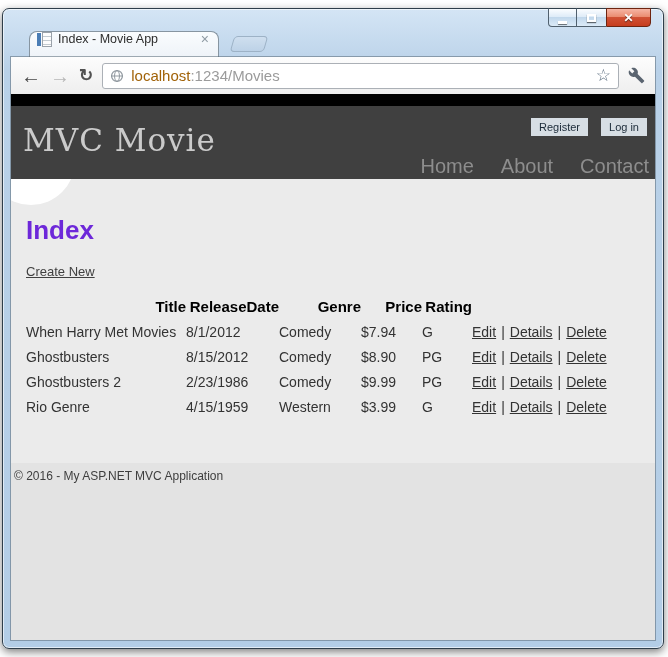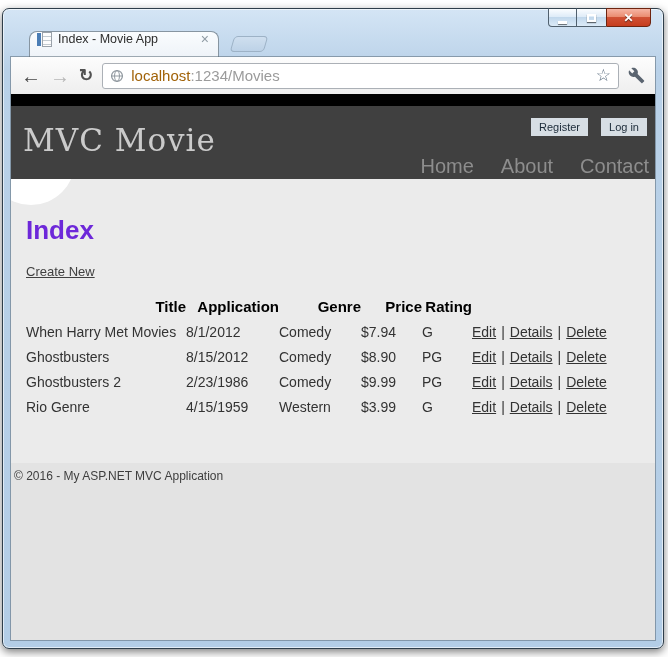--- a/index.html
+++ b/index.html
@@ -190,21 +190,21 @@
     </div>
 
     <div class="pagecontent">
       <div class="circle"></div>
       <h1 class="index">Index</h1>
       <a href="#" class="createnew">Create New</a>
       <table class="movies">
         <thead>
           <tr>
             <th class="c-title">Title</th>
-            <th class="c-date">Application</th>
+            <th class="c-date">ReleaseDate</th>
             <th class="c-genre">Genre</th>
             <th class="c-price">Price</th>
             <th class="c-rating">Rating</th>
             <th class="c-actions"></th>
           </tr>
         </thead>
         <tbody>
   <tr>
     <td class="c-title">When Harry Met Movies</td>
     <td class="c-date">8/1/2012</td>

